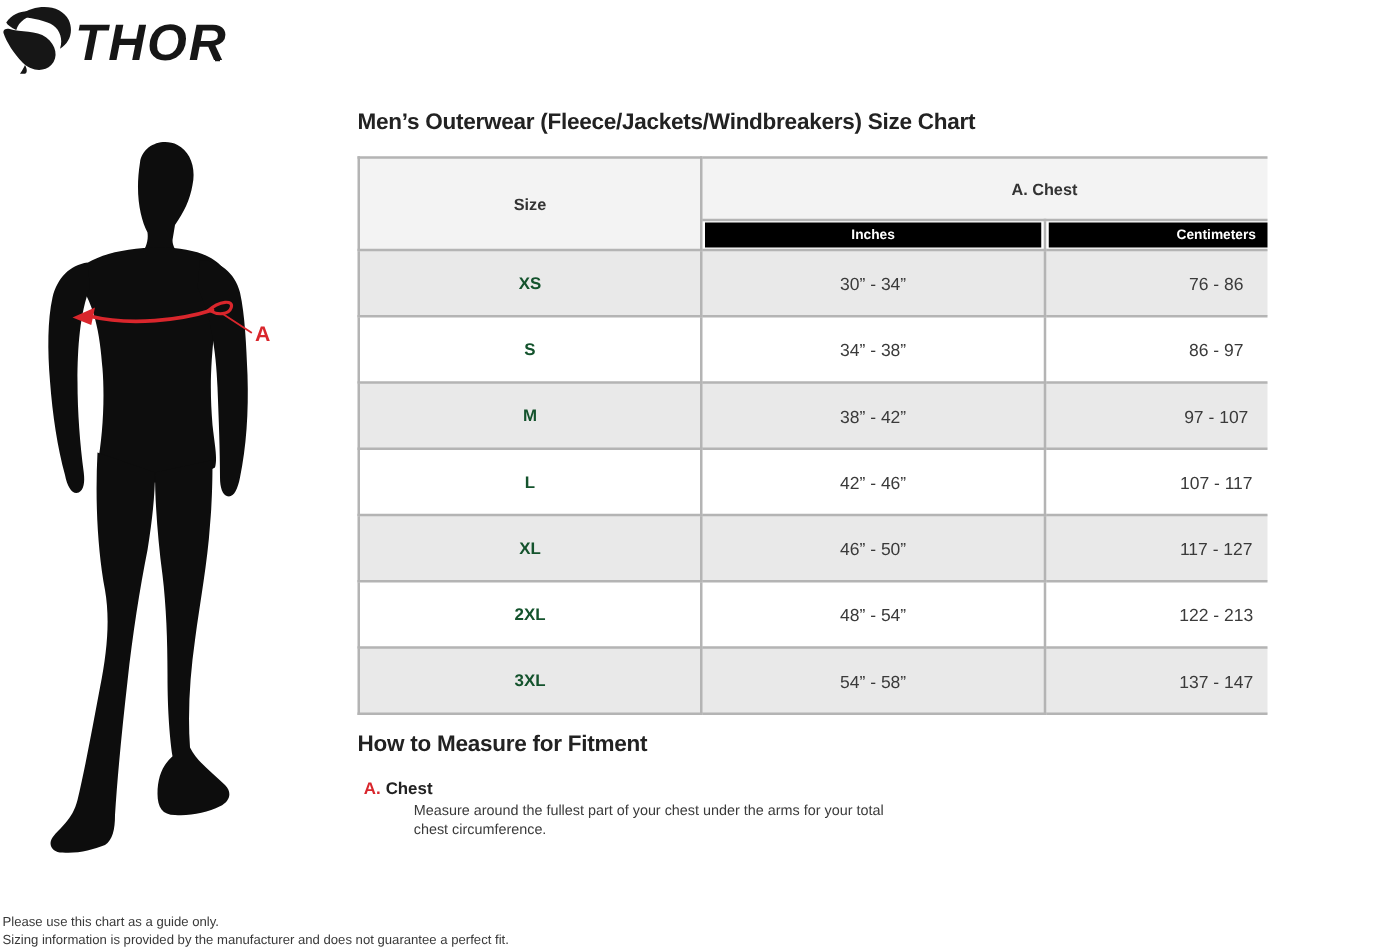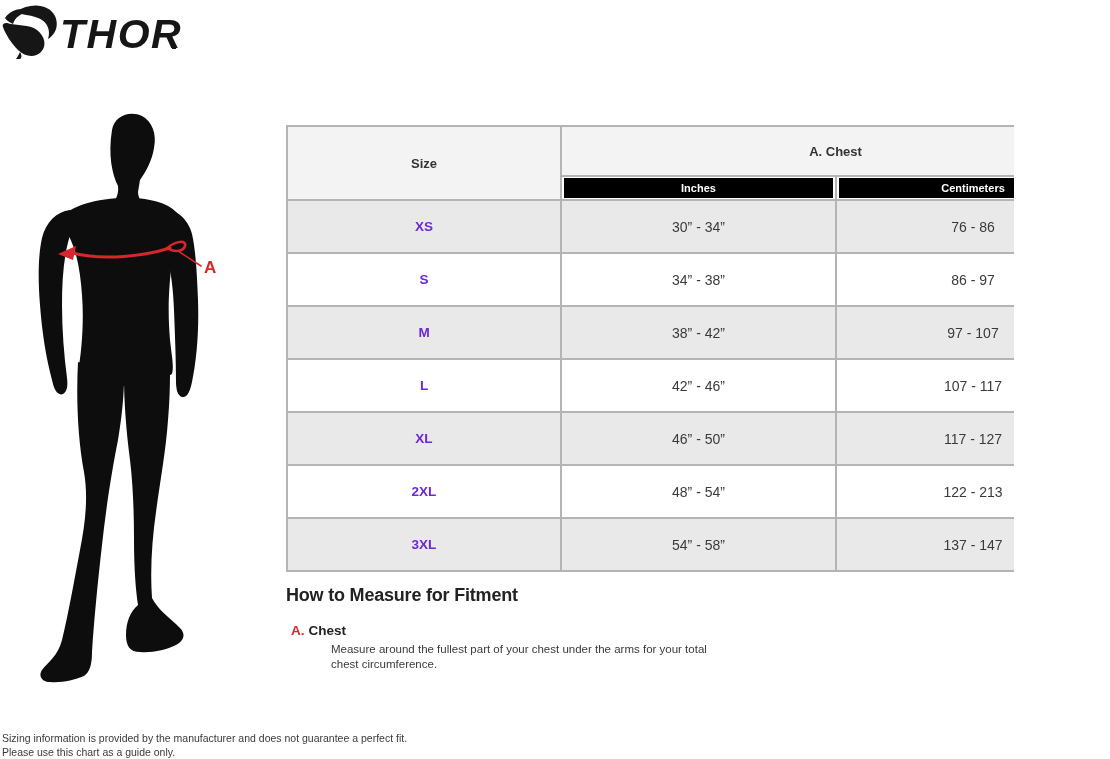--- a/index.html
+++ b/index.html
@@ -48,21 +48,21 @@
     margin:1px 2px; height:20px; line-height:20px;
     background:#000000; color:#ffffff;
     font-size:11px; font-weight:bold;
   }
   .size-table tbody td {
     height:51px; background:#ffffff;
     font-size:14px; color:#3a3a3a; font-weight:normal;
   }
   .size-table tbody tr.alt td { background:#e9e9e9; }
   .size-table tbody td.size-cell {
-    font-size:13.5px; font-weight:bold; color:#6d28d9;margin-top:34px;
+    font-size:13.5px; font-weight:bold; color:#14532d;margin-top:34px;
   }
 
   
   .measure-item {
     position:absolute; left:291px; top:623px;
     font-size:13.5px; font-weight:bold;
   }
   .measure-key { color:#d9262c; }
   .measure-name { color:#222; margin-left:4px; }
   .measure-desc {
@@ -115,20 +115,21 @@
     </g>
     <g stroke="#d9262c" fill="none" stroke-linecap="round">
       <path d="M72,153 C105,161 145,156 170,148" stroke-width="3"></path>
       <path d="M58,154 L76,146 L73,160 Z" fill="#d9262c" stroke="none"></path>
       <path d="M166,149 C176,140 187,140 185,146 C183,152 174,152 169,149" stroke-width="2.5"></path>
       <path d="M178,151 L201,166" stroke-width="1.5"></path>
     </g>
     <text x="204" y="173" font-size="17" font-weight="bold" fill="#d9262c">A</text>
   </svg>
 
+  <div class="chart-title">Men’s Outerwear (Fleece/Jackets/Windbreakers) Size Chart</div>
 
   <table class="size-table">
     <colgroup>
       <col style="width:274px">
         <col style="width:275px">
         <col style="width:274px">
     </colgroup>
     <thead>
       <tr>
         <th class="th-size" rowspan="2">Size</th>
@@ -184,17 +185,17 @@
 
   <div class="section-heading">How to Measure for Fitment</div>
 
   <div class="measure-item">
     <span class="measure-key">A.</span><span class="measure-name">Chest</span>
   </div>
   <div class="measure-desc">Measure around the fullest part of your chest under the arms for your total chest circumference.</div>
 
 
   <div class="footer">
+    <div>Please use this chart as a guide only.</div>
     <div>Sizing information is provided by the manufacturer and does not guarantee a perfect fit.</div>
-    <div>Please use this chart as a guide only.</div>
   </div>
 
 </div>
 
 </body></html>

